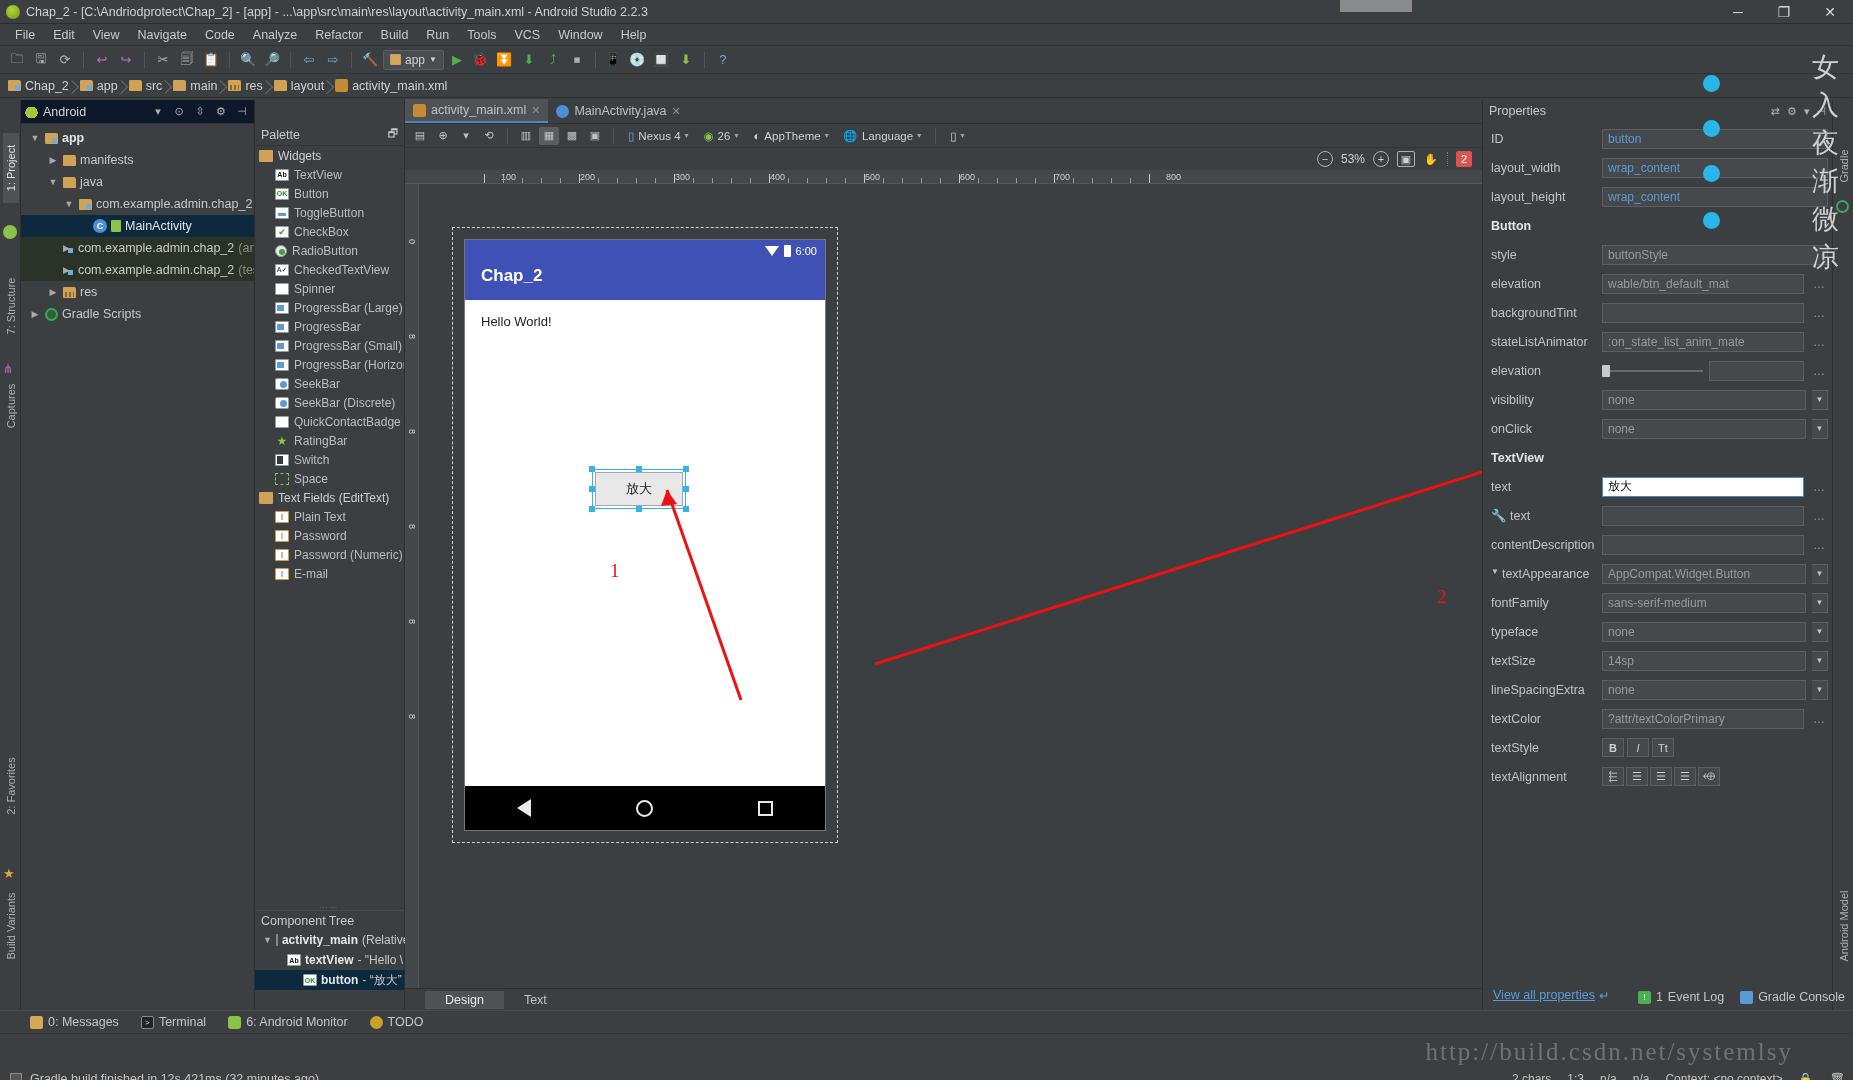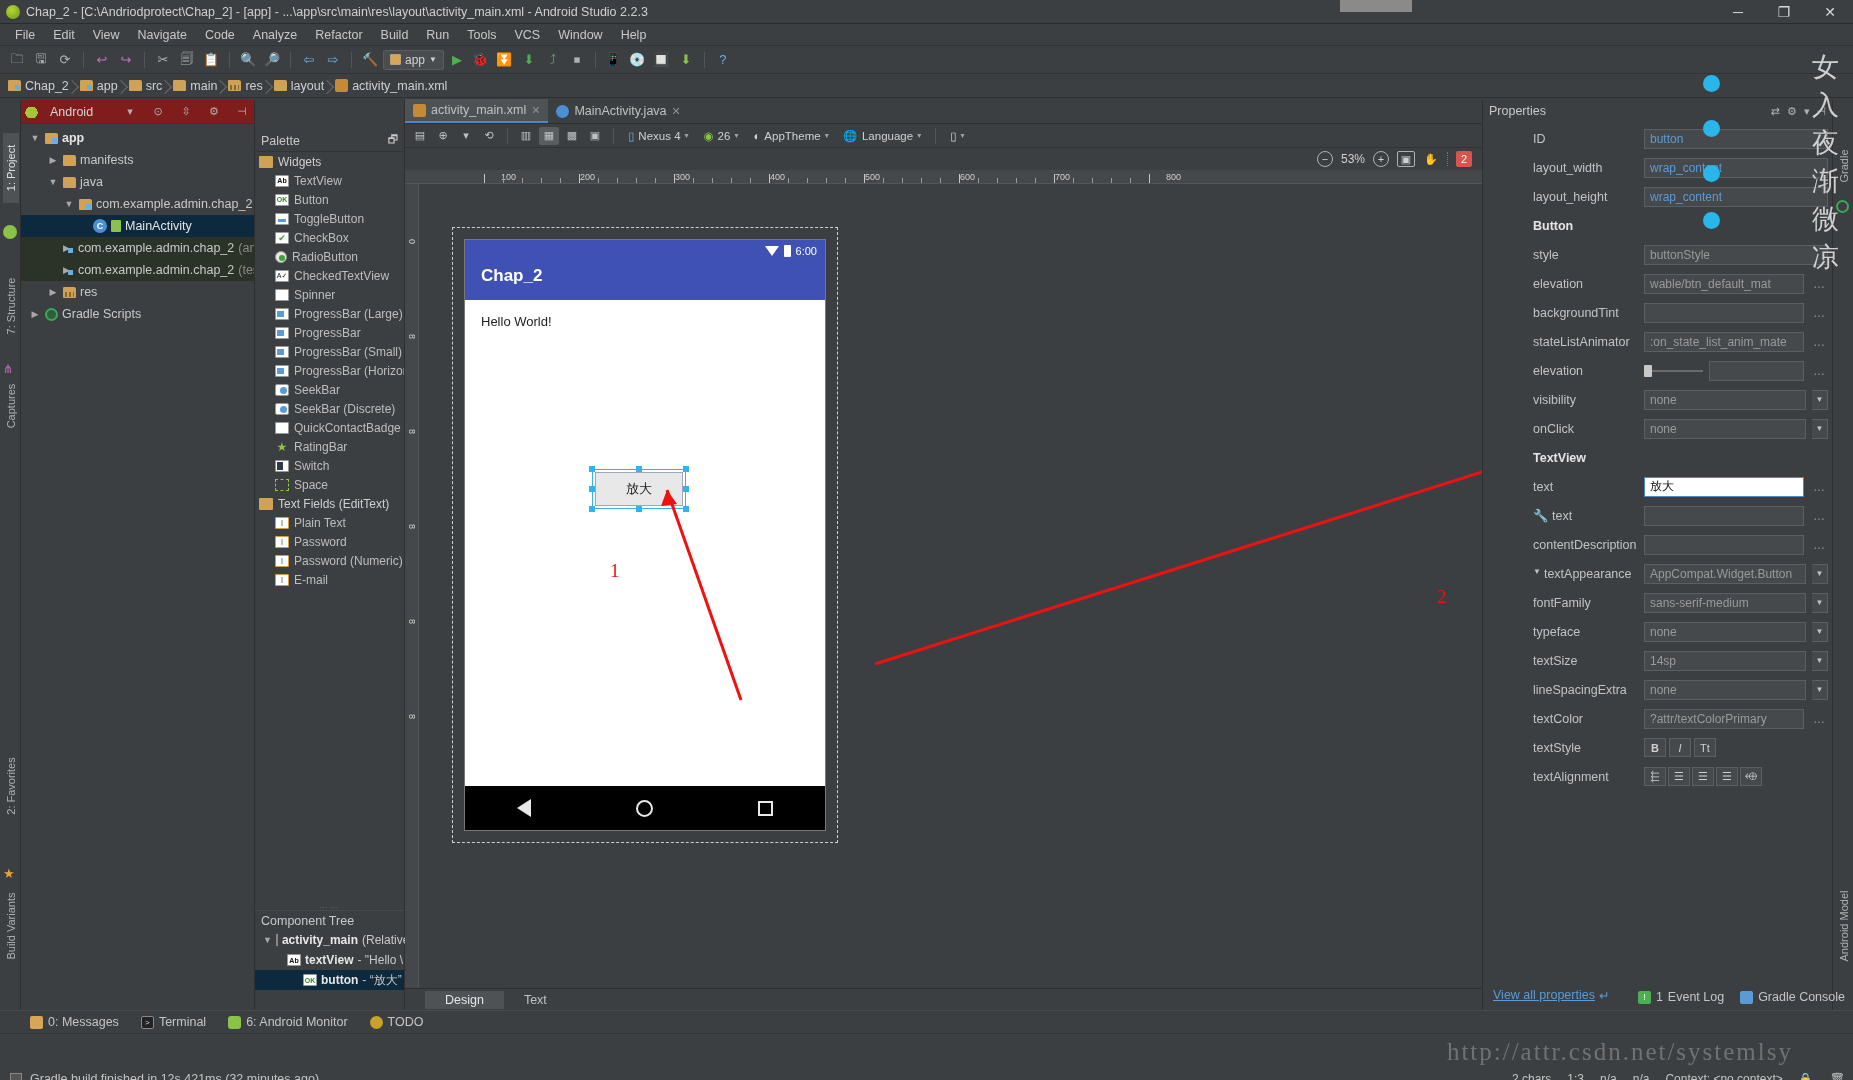--- a/index.html
+++ b/index.html
@@ -52,41 +52,41 @@
 
   
   .railL { width:21px; background:#3c3f41; border-right:1px solid #2f2f2f; position:relative;}
   .railR { width:21px; background:#3c3f41; border-left:1px solid #2f2f2f; position:relative;}
   .vtab { position:absolute; left:-24px; width:70px; text-align:center; font-size:11px;
      color:#b0b0b0; transform:rotate(-90deg); white-space:nowrap; }
   .vtab.sel { background:#4e5254; color:#e0e0e0; padding:2px 0; }
 
   
   .project { width:234px; background:#3c3f41; border-right:1px solid #2f2f2f; display:flex; flex-direction:column;}
-  .projhdr { height:24px; display:flex; align-items:center; gap:12px; padding:0 4px;
-     background:#7f1d1d; border-bottom:1px solid #333;}
+  .projhdr { height:24px; display:flex; align-items:center; gap:5px; padding:0 4px;
+     background:#0f172a; border-bottom:1px solid #333;}
   .projhdr .droid{width:13px;height:13px;border-radius:2px;
      background:radial-gradient(circle at 50% 60%, #a4c639 60%, transparent 61%);}
   .projhdr .lbl{font-size:12.5px;color:#d4d4d4;flex:1;}
   .projhdr .mini{width:16px;height:16px;display:flex;align-items:center;justify-content:center;color:#b0b0b0;font-size:11px;}
   .tree { flex:1; overflow:hidden; padding-top:3px; font-size:12.5px; }
   .trow { height:22px; display:flex; align-items:center; gap:4px; white-space:nowrap; color:#c8c8c8;}
   .trow.sel { background:#0d293e; }
   .trow.dim { background:#2b3328; }
   .arrow { width:12px; text-align:center; color:#a9a9a9; font-size:9px;}
   .cico { width:14px;height:14px;border-radius:50%;background:#4b8fd4;color:#fff;font-size:9px;
      display:flex;align-items:center;justify-content:center;font-weight:bold;}
   .lockico{width:10px;height:12px;background:#8bc34a;border-radius:1px;}
   .gradico{width:13px;height:13px;border-radius:50%;border:2px solid #3ea55a;background:#2f5f3a;}
   .muted{color:#8a8a8a;}
 
   
   .palette { width:150px; background:#3c3f41; border-right:1px solid #2f2f2f; display:flex; flex-direction:column;}
   .ptitle { height:22px; display:flex; align-items:center; justify-content:space-between;
-     padding:0 6px; font-size:12.5px; color:#c8c8c8; border-bottom:1px solid #333;margin-top:6px;}
+     padding:0 6px; font-size:12.5px; color:#c8c8c8; border-bottom:1px solid #333;}
   .plist { flex:1; overflow:hidden; font-size:12px;}
   .prow { height:19px; display:flex; align-items:center; gap:5px; padding-left:6px; white-space:nowrap; color:#bdbdbd;}
   .prow.grp { padding-left:4px; color:#cfcfcf;}
   .pi { width:14px;height:12px; flex:none; border-radius:1px;}
   .pi.ab{background:#fff;color:#111;font-size:7px;display:flex;align-items:center;justify-content:center;font-weight:bold;border:1px solid #999;}
   .pi.ok{background:#fff;color:#2a8a2a;font-size:7px;display:flex;align-items:center;justify-content:center;font-weight:bold;border:1px solid #999;}
   .pi.tgl{background:#fff;border:1px solid #999;position:relative;}
   .pi.tgl::after{content:"";position:absolute;left:2px;bottom:2px;right:2px;height:3px;background:#5b9bd5;}
   .pi.chk{background:#fff;border:1px solid #999;color:#3aa33a;font-size:9px;display:flex;align-items:center;justify-content:center;}
   .pi.rad{background:#e8e8e8;border:1px solid #999;border-radius:50%;width:12px;height:12px;position:relative;}
@@ -180,21 +180,21 @@
   .dtTab{ padding:2px 20px; font-size:12.5px; color:#c0c0c0;}
   .dtTab.act{ background:#4e5254; color:#e6e6e6;}
 
   
   .props { width:350px; background:#3c3f41; border-left:1px solid #2f2f2f; display:flex; flex-direction:column;}
   .propshdr{ height:22px; display:flex;align-items:center;justify-content:space-between; padding:0 6px;
      font-size:12.5px; color:#c8c8c8;}
   .propshdr .icons{display:flex;gap:7px;color:#b0b0b0;font-size:11px;}
   .proplist{ flex:1; overflow:hidden; padding-top:2px;}
   .prp { height:29px; display:flex; align-items:center; padding:0 4px 0 8px; gap:6px; font-size:12.5px;}
-  .prp .k { width:105px; color:#c2c2c2; white-space:nowrap; overflow:hidden;margin-left:42px;}
+  .prp .k { width:105px; color:#c2c2c2; white-space:nowrap; overflow:hidden;}
   .prp .k.sec{ font-weight:bold; color:#e4e4e4;}
   .prp .v { flex:1; height:20px; background:#45494b; border:1px solid #5b5f61; color:#9a9a9a;
      font-size:12px; display:flex; align-items:center; padding:0 5px; white-space:nowrap; overflow:hidden;}
   .prp .v.link{ color:#5b9bd5;}
   .prp .v.edit{ background:#fff; color:#111; border:1px solid #4a88c7;}
   .prp .dd { width:16px; height:20px; background:#45494b; border:1px solid #5b5f61; border-left:none;
      display:flex;align-items:center;justify-content:center;color:#c0c0c0;font-size:8px;}
   .prp .dots{ width:18px; text-align:center; color:#9a9a9a; font-size:12px;}
   .prp .slider{ flex:1; height:20px; display:flex;align-items:center;}
   .prp .slider .track{flex:1;height:2px;background:#6a6a6a;position:relative;}
@@ -906,16 +906,16 @@
       <span class="right-status">
         <span>2 chars</span>
         <span>1:3</span>
         <span>n/a</span>
         <span>n/a</span>
         <span>Context: &lt;no context&gt;</span>
         <span>🔒</span>
         <span>🗑</span>
       </span>
     </div>
-    <div class="wm" style="right:60px;bottom:14px;font-size:25px;letter-spacing:2px;">http://attr.csdn.net/systemlsy</div>
+    <div class="wm" style="right:60px;bottom:14px;font-size:25px;letter-spacing:2px;">http://build.csdn.net/systemlsy</div>
   </div>
 
 </div>
 
 </body></html>

